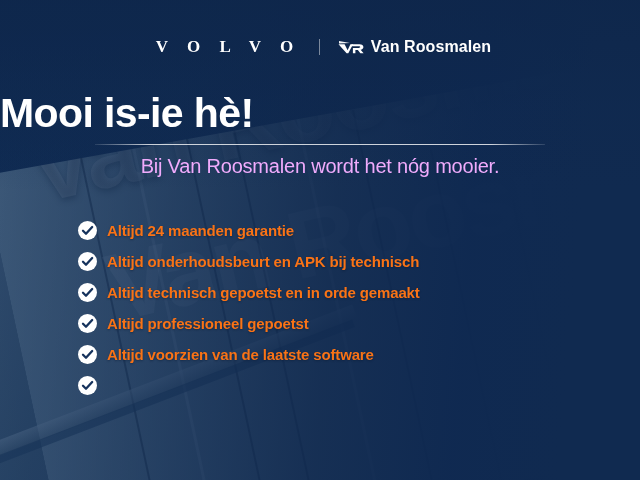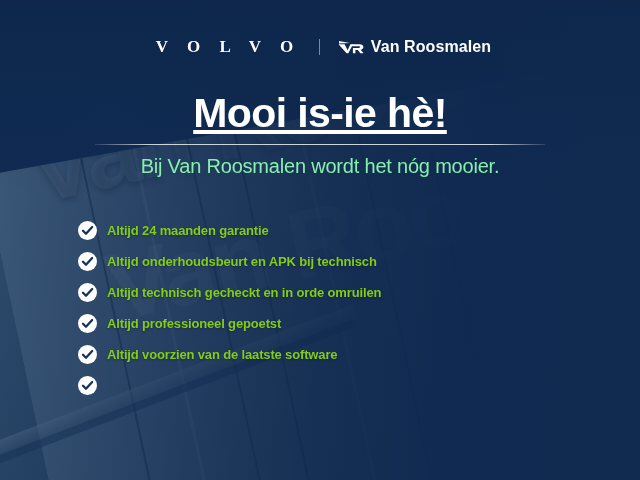--- a/index.html
+++ b/index.html
@@ -199,46 +199,45 @@
     letter-spacing: .1px;
     line-height: 1;
   }
 
   
   .headline {
     position: absolute;
     top: 92px;
     left: 0;
     width: 100%;
-    text-align: center;
+    text-align: left;
     color: #ffffff;
     font-family: "Liberation Sans", sans-serif;
     font-weight: 700;
     font-size: 41px;
     letter-spacing: -.6px;
     line-height: 1.05;
-    text-decoration: underline;
   }
 
   .rule {
     position: absolute;
     top: 144px;
     left: 95px;
     width: 450px;
     height: 1px;
     background: linear-gradient(90deg, rgba(255,255,255,.10) 0%, rgba(255,255,255,.78) 12%, rgba(255,255,255,.80) 88%, rgba(255,255,255,.12) 100%);
   }
 
   .subhead {
     position: absolute;
     top: 155px;
     left: 0;
     width: 100%;
     text-align: center;
-    color: #86efac;
+    color: #f0abfc;
     font-family: "Liberation Sans", sans-serif;
     font-weight: 400;
     font-size: 20px;
     letter-spacing: -.2px;
   }
 
   
   .usp-list {
     position: absolute;
     top: 215px;
@@ -251,24 +250,24 @@
     height: 31px;
     gap: 10px;
   }
   .check-icon {
     flex: 0 0 auto;
     width: 19px;
     height: 19px;
     display: block;
   }
   .usp-text {
-    color: #84cc16;
-    font-family: "Liberation Sans", sans-serif;
-    font-weight: 700;
-    font-size: 13px;
+    color: #f97316;
+    font-family: "Liberation Sans", sans-serif;
+    font-weight: 700;
+    font-size: 15px;
     letter-spacing: -.15px;
     line-height: 1;
     white-space: nowrap;
     text-shadow: 0 1px 2px rgba(8, 24, 48, .45);
   }
 </style>
 </head>
 <body>
 
 <div id="stage">
@@ -340,21 +339,21 @@
           <path d="M6.3 12.3 L10.1 16.1 L17.9 7.6" fill="none" stroke="#15325c" stroke-width="2.9" stroke-linecap="round" stroke-linejoin="round"></path>
         </svg>
         <span class="usp-text">Altijd onderhoudsbeurt en APK bij technisch</span>
       </div>
 
       <div class="usp-item">
         <svg class="check-icon" viewBox="0 0 24 24">
           <circle cx="12" cy="12" r="12" fill="#ffffff"></circle>
           <path d="M6.3 12.3 L10.1 16.1 L17.9 7.6" fill="none" stroke="#15325c" stroke-width="2.9" stroke-linecap="round" stroke-linejoin="round"></path>
         </svg>
-        <span class="usp-text">Altijd technisch gecheckt en in orde omruilen</span>
+        <span class="usp-text">Altijd technisch gepoetst en in orde gemaakt</span>
       </div>
 
       <div class="usp-item">
         <svg class="check-icon" viewBox="0 0 24 24">
           <circle cx="12" cy="12" r="12" fill="#ffffff"></circle>
           <path d="M6.3 12.3 L10.1 16.1 L17.9 7.6" fill="none" stroke="#15325c" stroke-width="2.9" stroke-linecap="round" stroke-linejoin="round"></path>
         </svg>
         <span class="usp-text">Altijd professioneel gepoetst</span>
       </div>
 

